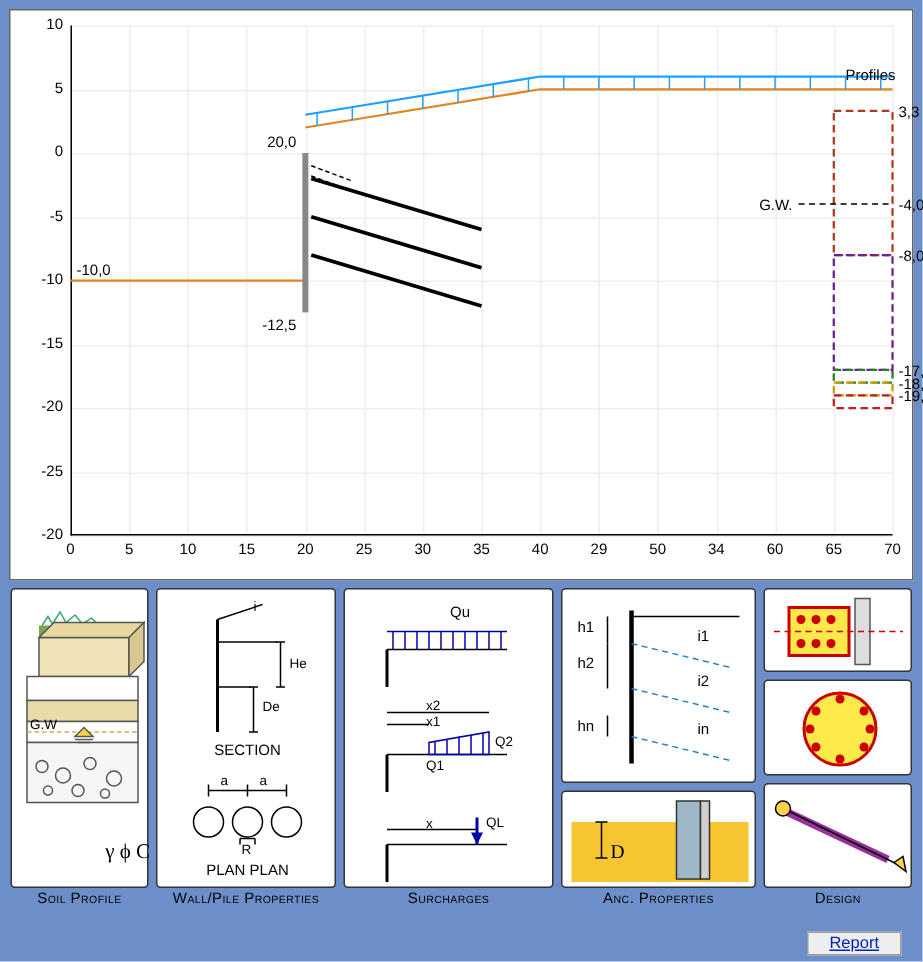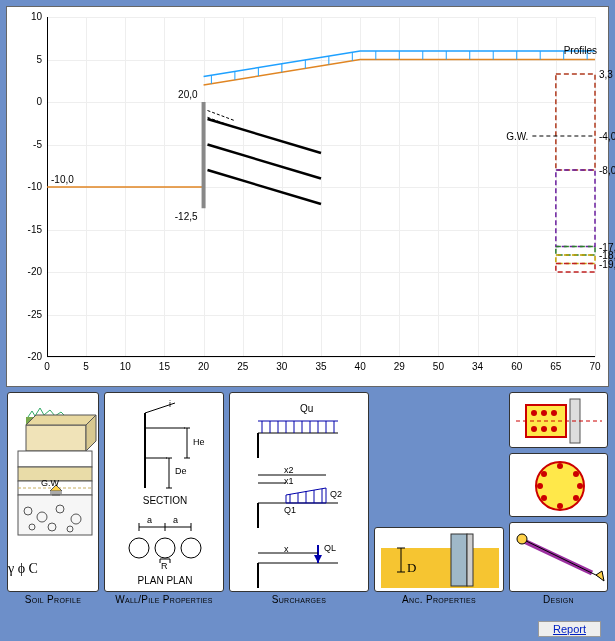--- a/index.html
+++ b/index.html
@@ -190,22 +190,22 @@
       <line x1="44" y1="102" x2="52" y2="102" stroke="#555"></line>
 
       <circle cx="20" cy="118" r="4" fill="none" stroke="#555"></circle>
       <circle cx="34" cy="124" r="5" fill="none" stroke="#555"></circle>
       <circle cx="52" cy="116" r="4" fill="none" stroke="#555"></circle>
       <circle cx="68" cy="126" r="5" fill="none" stroke="#555"></circle>
       <circle cx="44" cy="134" r="4" fill="none" stroke="#555"></circle>
       <circle cx="24" cy="134" r="3" fill="none" stroke="#555"></circle>
       <circle cx="62" cy="136" r="3" fill="none" stroke="#555"></circle>
     </svg>
-    <div style="position:absolute;left:12px;top:85px;font-size:9px;padding-left:21px;">G.W</div>
-    <div style="position:absolute;left:0;width:92px;top:168px;text-align:left;font-size:14px;font-family:serif;">γ  ϕ  C</div>
+    <div style="position:absolute;left:12px;top:85px;font-size:9px;">G.W</div>
+    <div style="position:absolute;left:0;width:92px;top:168px;text-align:right;font-size:14px;font-family:serif;">γ  ϕ  C</div>
   </div>
   <div class="tool-label" style="left:1px;top:202px;width:92px">Soil Profile</div>
 
   <div class="tool-card" style="left:98px;top:0;width:120px;height:200px;">
     <svg width="120" height="200">
 
       <line x1="40" y1="20" x2="40" y2="95" stroke="#000" stroke-width="2"></line>
       <line x1="40" y1="35" x2="80" y2="35" stroke="#000"></line>
       <line x1="40" y1="65" x2="62" y2="65" stroke="#000"></line>
       <line x1="40" y1="20" x2="70" y2="10" stroke="#000"></line>
@@ -281,20 +281,38 @@
     <div style="position:absolute;left:70px;top:10px;font-size:10px">Qu</div>
     <div style="position:absolute;left:54px;top:112px;font-size:9px">Q1</div>
     <div style="position:absolute;left:100px;top:96px;font-size:9px">Q2</div>
     <div style="position:absolute;left:94px;top:150px;font-size:9px">QL</div>
     <div style="position:absolute;left:54px;top:151px;font-size:9px">x</div>
     <div style="position:absolute;left:54px;top:83px;font-size:9px">x1</div>
     <div style="position:absolute;left:54px;top:72px;font-size:9px">x2</div>
   </div>
   <div class="tool-label" style="left:223px;top:202px;width:140px">Surcharges</div>
 
+  <div class="tool-card" style="left:368px;top:0;width:130px;height:130px;">
+    <svg width="130" height="130">
+      <line x1="46" y1="14" x2="46" y2="116" stroke="#000" stroke-width="3"></line>
+      <line x1="46" y1="18" x2="118" y2="18" stroke="#000"></line>
+      <line x1="46" y1="36" x2="112" y2="52" stroke="#2a80c8" stroke-dasharray="4 3"></line>
+      <line x1="46" y1="66" x2="112" y2="82" stroke="#2a80c8" stroke-dasharray="4 3"></line>
+      <line x1="46" y1="98" x2="112" y2="114" stroke="#2a80c8" stroke-dasharray="4 3"></line>
+      <line x1="30" y1="18" x2="30" y2="36" stroke="#000"></line>
+      <line x1="30" y1="36" x2="30" y2="66" stroke="#000"></line>
+      <line x1="30" y1="84" x2="30" y2="98" stroke="#000"></line>
+    </svg>
+    <div style="position:absolute;left:10px;top:20px;font-size:10px">h1</div>
+    <div style="position:absolute;left:10px;top:44px;font-size:10px">h2</div>
+    <div style="position:absolute;left:10px;top:86px;font-size:10px">hn</div>
+    <div style="position:absolute;left:90px;top:26px;font-size:10px">i1</div>
+    <div style="position:absolute;left:90px;top:56px;font-size:10px">i2</div>
+    <div style="position:absolute;left:90px;top:88px;font-size:10px">in</div>
+  </div>
   <div class="tool-card" style="left:368px;top:135px;width:130px;height:65px;">
     <svg width="130" height="65">
       <rect x="6" y="20" width="118" height="40" fill="#f6c531"></rect>
       <rect x="76" y="6" width="16" height="52" fill="#9fb8c8" stroke="#333"></rect>
       <rect x="92" y="6" width="6" height="52" fill="#cfcfcf" stroke="#333"></rect>
       <line x1="26" y1="20" x2="26" y2="44" stroke="#000"></line>
       <line x1="22" y1="20" x2="30" y2="20" stroke="#000"></line>
       <line x1="22" y1="44" x2="30" y2="44" stroke="#000"></line>
     </svg>
     <div style="position:absolute;left:32px;top:32px;font-size:13px;font-family:serif">D</div>

